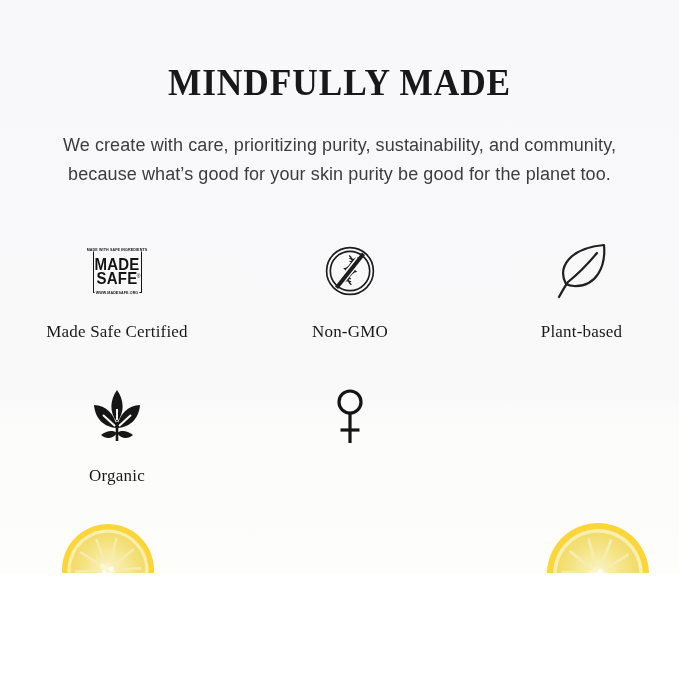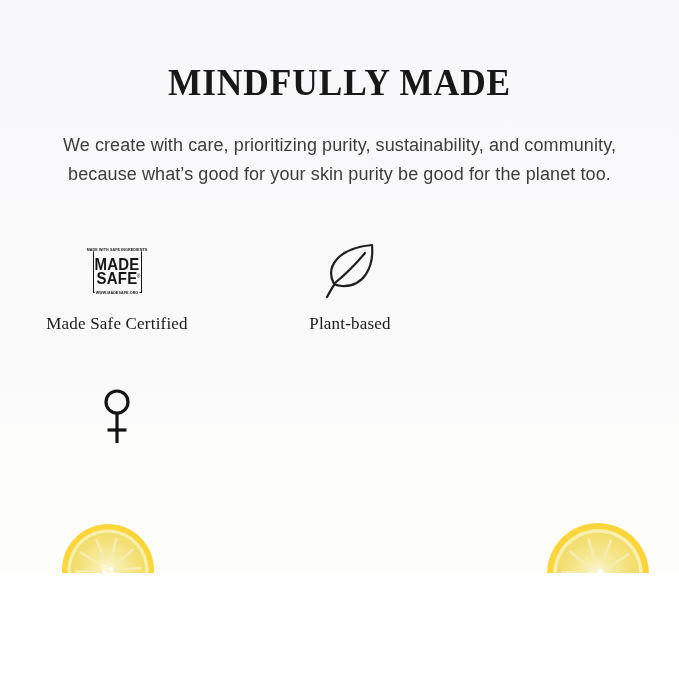--- a/index.html
+++ b/index.html
@@ -17,21 +17,21 @@
     position:absolute; top:131px; left:0; width:679px; text-align:center;
     font-size:18px; line-height:29px; color:#3d3d3d; letter-spacing:.1px;
   }
   .frow { position:absolute; left:0; width:679px; display:grid; grid-template-columns:234px 232px 213px; }
   .row1 { top:236px; }
   .row2 { top:386px; }
   .fcell { display:flex; flex-direction:column; align-items:center; }
   .frow .fcell:nth-child(3){ transform:translateX(9px); }
   .slot1 { height:70px; display:flex; align-items:center; justify-content:center; }
   .slot2 { height:64px; display:flex; align-items:center; justify-content:center; }
-  .flabel { margin-top:8px; font-family:"Liberation Serif",serif; font-size:17px; color:#191919; letter-spacing:.2px;text-align:right; }
+  .flabel { margin-top:16px; font-family:"Liberation Serif",serif; font-size:17px; color:#191919; letter-spacing:.2px;text-align:right; }
   
   .msbadge { position:relative; width:47px; border:1.5px solid #141414; padding:6px 0 7px; box-sizing:content-box; background:transparent; }
   .ms-tiny {
     position:absolute; left:50%; white-space:nowrap; font-size:6.5px; font-weight:700;
     letter-spacing:.2px; color:#141414; background:#f9f9fa; padding:0 2px;
   }
   .ms-top { top:-4.5px; transform:translateX(-50%) scale(.56); }
   .ms-bot { bottom:-4.5px; transform:translateX(-50%) scale(.56); }
   .ms-word { text-align:center; font-weight:800; font-size:15px; line-height:14px; letter-spacing:.2px; color:#141414; transform:scaleY(1.15); }
   .ms-reg { position:absolute; right:0px; bottom:13px; font-size:5px; color:#141414; }
@@ -57,36 +57,72 @@
           <span class="ms-tiny ms-top">MADE WITH SAFE INGREDIENTS</span>
           <div class="ms-word">MADE</div>
           <div class="ms-word">SAFE</div>
           <span class="ms-reg">®</span>
           <span class="ms-tiny ms-bot">WWW.MADESAFE.ORG</span>
         </div>
       </div>
       <div class="flabel">Made Safe Certified</div>
     </div>
 
+    <div class="fcell">
+      <div class="slot1">
+        <svg width="52" height="52" viewBox="0 0 56 56">
+          <circle cx="28" cy="28" r="25.2" fill="none" stroke="#1d1d1d" stroke-width="1.8"></circle>
+          <circle cx="28" cy="28" r="21.2" fill="none" stroke="#1d1d1d" stroke-width="1.8"></circle>
+          <g transform="rotate(14 28 28)" stroke="#1d1d1d" fill="none">
+            <path d="M23,12 C31,15 27,24 34,27 C27,30 31,39 23,42" stroke-width="1.5"></path>
+            <path d="M33,12 C25,15 29,24 22,27 C29,30 25,39 33,42" stroke-width="1.5"></path>
+            <path d="M24,15 L32,15 M25,18 L31,18 M26,24 L31,24 M25,30 L30,30 M25,36 L31,36 M24,39 L32,39" stroke-width="1.2"></path>
+          </g>
+          <line x1="38" y1="15" x2="18" y2="40" stroke="#f9f9fa" stroke-width="7.5"></line>
+          <line x1="42.5" y1="9.5" x2="13.5" y2="46" stroke="#1d1d1d" stroke-width="4.2"></line>
+        </svg>
+      </div>
+      <div class="flabel">Non-GMO</div>
+    </div>
 
     <div class="fcell">
       <div class="slot1">
         <svg width="56" height="62" viewBox="0 0 56 62">
           <g fill="none" stroke="#202020" stroke-width="2.2" stroke-linecap="round" stroke-linejoin="round">
             <path d="M12,44 C3,27 16,8 50,5 C52,27 42,47 20,46 C17,45.8 14,45 12,44 Z"></path>
             <path d="M5,57 C9,50 11,46 14,42 C24,34 33,25 43,13"></path>
           </g>
         </svg>
       </div>
       <div class="flabel">Plant-based</div>
     </div>
   </div>
 
   <div class="frow row2">
 
+    <div class="fcell">
+      <div class="slot2">
+        <svg width="56" height="58" viewBox="0 0 56 58">
+          <g fill="#161616">
+            <path d="M28,1 C35,11 36,23 28,33 C20,23 21,11 28,1 Z"></path>
+            <path d="M5,16 C17,16.5 26,25 28,39 C15,38.5 6,29.5 5,16 Z"></path>
+            <path d="M51,16 C39,16.5 30,25 28,39 C41,38.5 50,29.5 51,16 Z"></path>
+            <path d="M12,46 C18,41.5 24,41 28,44 C24,50 17,50.5 12,46 Z"></path>
+            <path d="M44,46 C38,41.5 32,41 28,44 C32,50 39,50.5 44,46 Z"></path>
+            <path d="M26.7,33 L29.3,33 L29.3,52 L26.7,52 Z"></path>
+          </g>
+          <g stroke="#f9f9fa" stroke-width="2" fill="none">
+            <path d="M28,31 L28,20"></path>
+            <path d="M26,37 L14,26"></path>
+            <path d="M30,37 L42,26"></path>
+          </g>
+        </svg>
+      </div>
+      <div class="flabel">Organic</div>
+    </div>
 
 
     <div class="fcell">
       <div class="slot2">
         <svg width="32" height="58" viewBox="0 0 32 58">
           <circle cx="16" cy="13" r="11" fill="none" stroke="#141414" stroke-width="3.2"></circle>
           <line x1="16" y1="24.2" x2="16" y2="54" stroke="#141414" stroke-width="3.2"></line>
           <line x1="6.5" y1="41" x2="25.5" y2="41" stroke="#141414" stroke-width="3.2"></line>
         </svg>
       </div>

